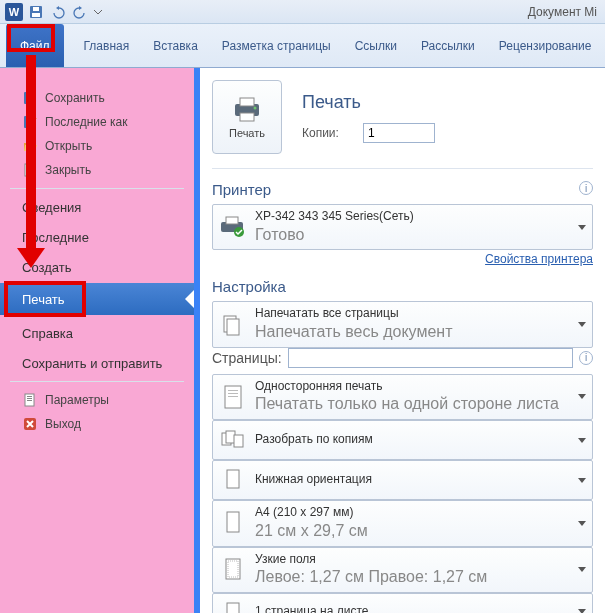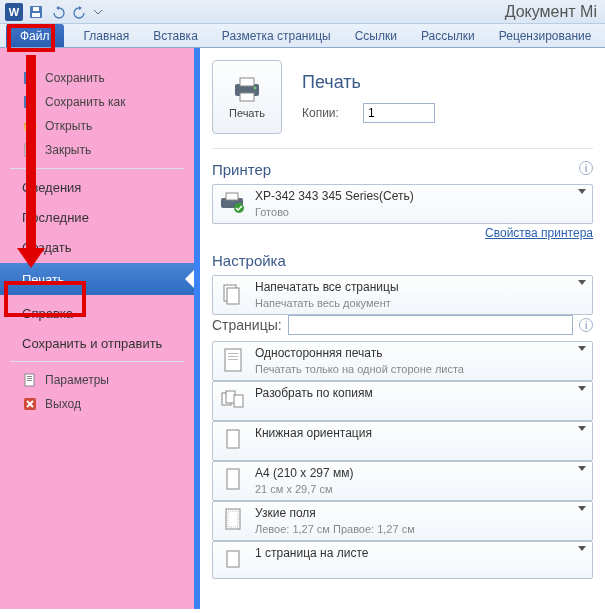--- a/index.html
+++ b/index.html
@@ -1,23 +1,23 @@
 <!DOCTYPE html>
 <html><head>
 <meta charset="utf-8">
 <style>
 * { box-sizing: border-box; margin: 0; padding: 0; font-family: "Segoe UI", Tahoma, sans-serif; }
 body { width: 605px; height: 613px; background: #fff; overflow: hidden; font-size: 12px; color: #444; position: relative; }
 
 .titlebar { height: 24px; background: linear-gradient(#e8eef7,#dbe6f4); display: flex; align-items: center; padding: 0 4px; border-bottom: 1px solid #b8cde2; }
 .qat-btn { width: 20px; height: 20px; display: flex; align-items: center; justify-content: center; margin-right: 2px; }
 .word-icon { background: #2b579a; color: #fff; font-weight: bold; font-size: 11px; width: 18px; height: 18px; border-radius: 2px; display: flex; align-items: center; justify-content: center; }
-.titlebar-title { margin-left: auto; color: #555; font-size: 16px; padding-right: 4px; }
-
-.ribbon-tabs { height: 24px; background: linear-gradient(#eaf1fa,#dfe9f6); display: flex; align-items: stretch; border-bottom: 1px solid #8faad0; padding-left: 6px; }
+.titlebar-title { margin-left: auto; color: #555; font-size: 12px; padding-right: 4px; }
+
+.ribbon-tabs { height: 44px; background: linear-gradient(#eaf1fa,#dfe9f6); display: flex; align-items: stretch; border-bottom: 1px solid #8faad0; padding-left: 6px; }
 .tab { padding: 0 12px; display: flex; align-items: center; color: #3b5a8a; font-size: 12px; cursor: pointer; }
 .tab-file { background: linear-gradient(#3f74c8,#2a5fb0); color: #fff; border-radius: 3px 3px 0 0; margin-right: 8px; padding: 0 14px; font-weight: 500; }
 
 .backstage { display: flex; height: calc(613px - 52px); }
 .nav { width: 200px; background: #f9a8d4; border-right: 6px solid #3b82f6; overflow: hidden; padding-top: 18px; }
 .nav-item { display: flex; align-items: center; height: 24px; padding: 0 10px 0 22px; color: #444; cursor: pointer; gap: 7px; font-size: 12px; }
 .nav-item.plain { padding-left: 22px; font-size: 13px; color: #333; margin-top: 6px; }
 .nav-item.selected { background: linear-gradient(#4a85d6,#2d6cc0); color: #fff; height: 32px; position: relative; margin: 4px 0; }
 .nav-item.selected::after { content: ""; position: absolute; right: -1px; top: 50%; transform: translateY(-50%); width: 0; height: 0; border-top: 10px solid transparent; border-bottom: 10px solid transparent; border-right: 10px solid #fff; }
 .nav-sep { height: 1px; background: #d9e0ea; margin: 6px 10px; }
@@ -28,25 +28,25 @@
 .print-btn { width: 70px; height: 74px; border: 1px solid #b9c5d6; border-radius: 4px; background: linear-gradient(#fdfefe,#eef3f9); display: flex; flex-direction: column; align-items: center; justify-content: center; gap: 4px; cursor: pointer; }
 .print-btn svg { width: 32px; height: 28px; }
 .print-btn-label { font-size: 11px; color: #444; }
 .print-title { font-size: 18px; color: #3b5a8a; margin-bottom: 10px; }
 .copies-row { display: flex; align-items: center; gap: 24px; font-size: 12px; color: #555; }
 .copies-input { width: 72px; height: 20px; border: 1px solid #9fb3cf; padding: 0 4px; font-size: 12px; }
 
 .section-title { font-size: 15px; color: #3b5a8a; margin: 12px 0 6px 0; display: flex; }
 .section-title .info { margin-left: auto; width: 14px; height: 14px; border: 1px solid #9fb3cf; border-radius: 50%; color: #6a86ad; font-size: 10px; display: flex; align-items: center; justify-content: center; cursor: pointer; }
 
-.dropdown { border: 1px solid #b9c5d6; background: linear-gradient(#fdfefe,#f2f6fb); border-radius: 2px; display: flex; align-items: flex-start; padding: 4px 6px; cursor: pointer; position: relative; min-height: 40px; }
+.dropdown { border: 1px solid #b9c5d6; background: linear-gradient(#fdfefe,#f2f6fb); border-radius: 2px; display: flex; align-items: center; padding: 4px 6px; cursor: pointer; position: relative; min-height: 40px; }
 .dropdown .dd-icon { width: 28px; height: 28px; margin-right: 8px; display: flex; align-items: center; justify-content: center; flex-shrink: 0; }
 .dropdown .dd-text { flex: 1; line-height: 1.3; }
 .dropdown .dd-text .dd-main { font-size: 12px; color: #333; }
-.dropdown .dd-text .dd-sub { font-size: 11px; color: #888; }
+.dropdown .dd-text .dd-sub { font-size: 16px; color: #888; }
 .dropdown .dd-caret { width: 0; height: 0; border-left: 4px solid transparent; border-right: 4px solid transparent; border-top: 5px solid #555; margin-left: 6px; }
 
 .link-row { text-align: right; margin: 2px 0 4px 0; }
 .link { color: #2a5fb0; text-decoration: underline; font-size: 12px; cursor: pointer; }
 
 .pages-row { display: flex; align-items: center; gap: 6px; margin-bottom: 6px; }
 .pages-row label { font-size: 14px; color: #555; }
 .pages-input { flex: 1; height: 20px; border: 1px solid #9fb3cf; padding: 0 4px; font-size: 12px; }
 .pages-info { width: 14px; height: 14px; border: 1px solid #9fb3cf; border-radius: 50%; color: #6a86ad; font-size: 10px; display: flex; align-items: center; justify-content: center; cursor: pointer; }
 
@@ -111,21 +111,21 @@
       <span>Сохранить</span>
     </div>
     <div class="nav-item">
       <span class="nav-icon">
           <svg width="14" height="14" viewBox="0 0 14 14">
             <rect x="1" y="1" width="12" height="12" fill="#4a77b5" rx="1"></rect>
             <rect x="3" y="8" width="8" height="4" fill="#fff"></rect>
             <path d="M10 0 L14 4 L10 4 Z" fill="#e8a23c"></path>
           </svg>
         </span>
-      <span>Сохранить как</span>
+      <span>Последние как</span>
     </div>
     <div class="nav-item">
       <span class="nav-icon">
           <svg width="14" height="14" viewBox="0 0 14 14">
             <path d="M1 4 L6 4 L7 3 L13 3 L13 12 L1 12 Z" fill="#e8a23c"></path>
             <path d="M2 6 L14 6 L12 12 L1 12 Z" fill="#f5c97a"></path>
           </svg>
         </span>
       <span>Открыть</span>
     </div>

